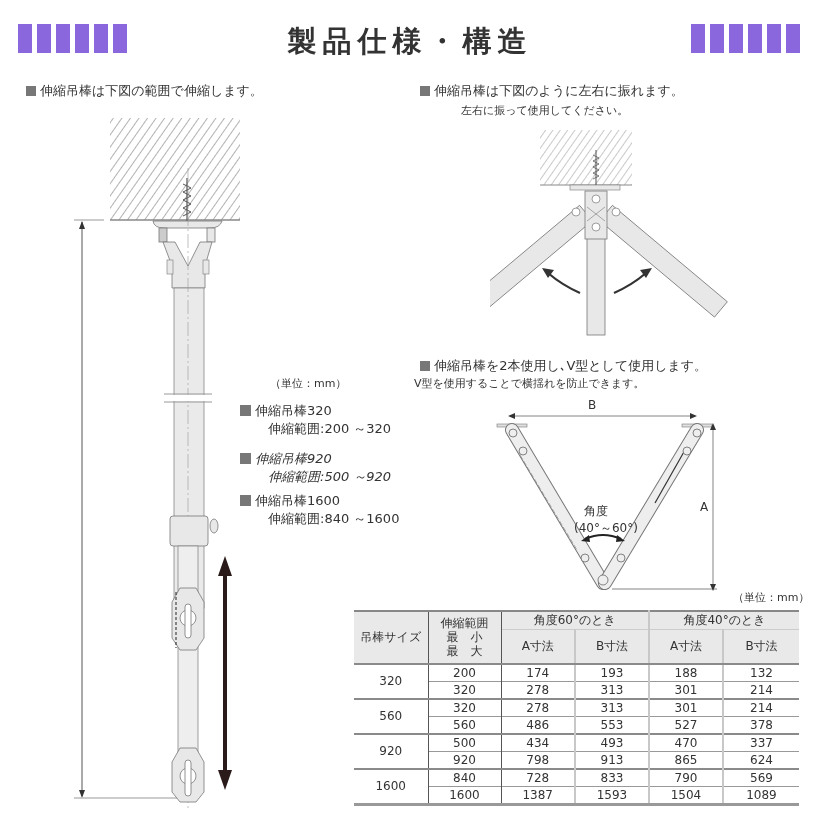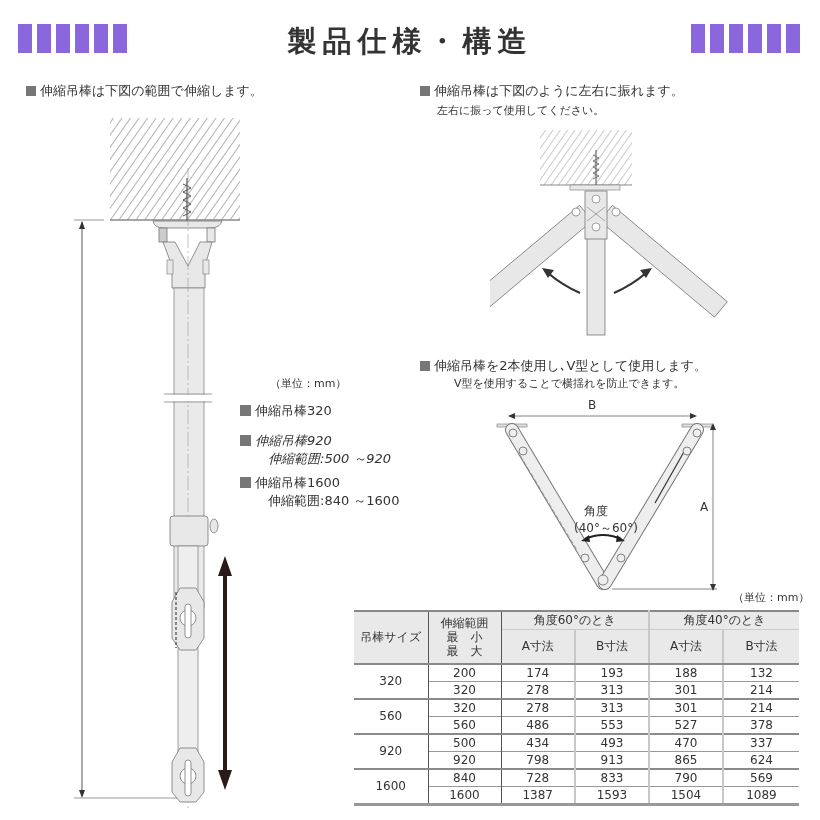--- a/index.html
+++ b/index.html
@@ -105,37 +105,38 @@
 
   <line x1="165" y1="460" x2="165" y2="668" stroke="#2a1a1a" stroke-width="4"></line>
   <polygon points="165,448 158,468 172,468" fill="#2a1a1a"></polygon>
   <polygon points="165,682 158,662 172,662" fill="#2a1a1a"></polygon>
 </svg>
 
 <div class="abs spec-unit" style="left:270px; top:376px;">（単位：mm）</div>
 <div class="abs" style="left:240px; top:402px;">
   <div class="spec-item" style="margin-bottom:12px;">
     <div><span class="sq"></span><span>伸縮吊棒320</span></div>
+    <div class="range">伸縮範囲:200 ～320</div>
   </div>
   <div class="spec-item" style="margin-bottom:6px;">
   </div>
   <div class="spec-item" style="margin-bottom:6px;font-style:italic;">
     <div><span class="sq"></span><span>伸縮吊棒920</span></div>
     <div class="range">伸縮範囲:500 ～920</div>
   </div>
   <div class="spec-item">
     <div><span class="sq"></span><span>伸縮吊棒1600</span></div>
     <div class="range">伸縮範囲:840 ～1600</div>
   </div>
 </div>
 
 <div class="abs heading" style="left:420px; top:82px;">
   <span class="sq"></span><span>伸縮吊棒は下図のように左右に振れます。</span>
 </div>
-<div class="abs sub" style="left:437px; top:103px;">左右に振って使用してください。</div>
+<div class="abs sub" style="left:461px; top:103px;">左右に振って使用してください。</div>
 
 <svg class="abs" style="left:490px; top:125px;" width="300" height="215" viewBox="0 0 300 215">
   <defs>
     <pattern id="hatch2" width="6" height="6" patternUnits="userSpaceOnUse" patternTransform="rotate(35)">
       <line x1="0" y1="0" x2="0" y2="6" stroke="#777" stroke-width="0.8"></line>
     </pattern>
   </defs>
   <rect x="50" y="5" width="92" height="55" fill="url(#hatch2)"></rect>
   <line x1="50" y1="60" x2="142" y2="60" stroke="#888" stroke-width="1"></line>
   <line x1="106" y1="25" x2="106" y2="60" stroke="#555" stroke-width="1"></line>
@@ -162,21 +163,21 @@
 
   <path d="M90,168 Q72,160 58,148" fill="none" stroke="#333" stroke-width="2.2"></path>
   <polygon points="52,143 64,145 58,153" fill="#333"></polygon>
   <path d="M124,168 Q142,160 156,148" fill="none" stroke="#333" stroke-width="2.2"></path>
   <polygon points="162,143 150,145 156,153" fill="#333"></polygon>
 </svg>
 
 <div class="abs heading" style="left:420px; top:357px;">
   <span class="sq"></span><span>伸縮吊棒を2本使用し､V型として使用します。</span>
 </div>
-<div class="abs sub" style="left:454px; top:376px;">V型を使用することで横揺れを防止できます。</div>
+<div class="abs sub" style="left:414px; top:376px;">V型を使用することで横揺れを防止できます。</div>
 
 <svg class="abs" style="left:485px; top:395px;" width="240" height="200" viewBox="0 0 240 200">
 
   <line x1="25" y1="21" x2="210" y2="21" stroke="#666" stroke-width="0.8"></line>
   <polygon points="23,21 30,18 30,24" fill="#333"></polygon>
   <polygon points="212,21 205,18 205,24" fill="#333"></polygon>
 
   <rect x="12" y="29" width="30" height="3" fill="#e0e0e0" stroke="#777" stroke-width="0.6"></rect>
   <rect x="197" y="29" width="30" height="3" fill="#e0e0e0" stroke="#777" stroke-width="0.6"></rect>
 

